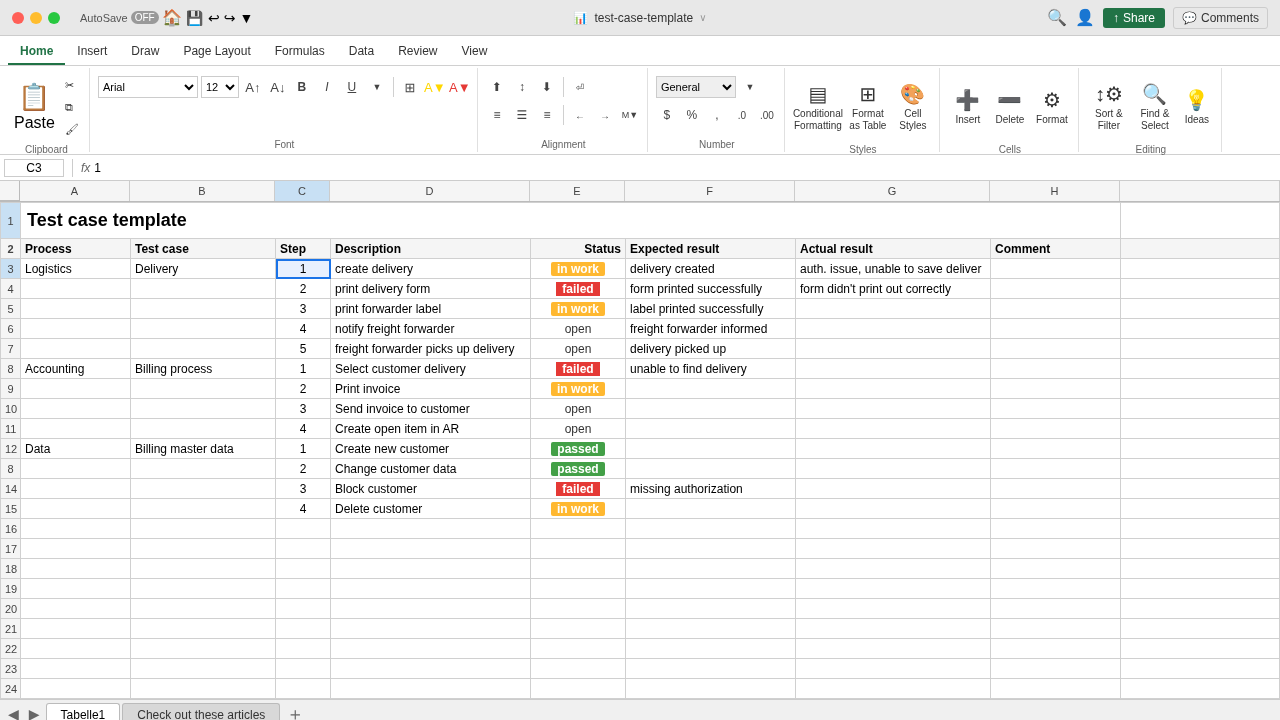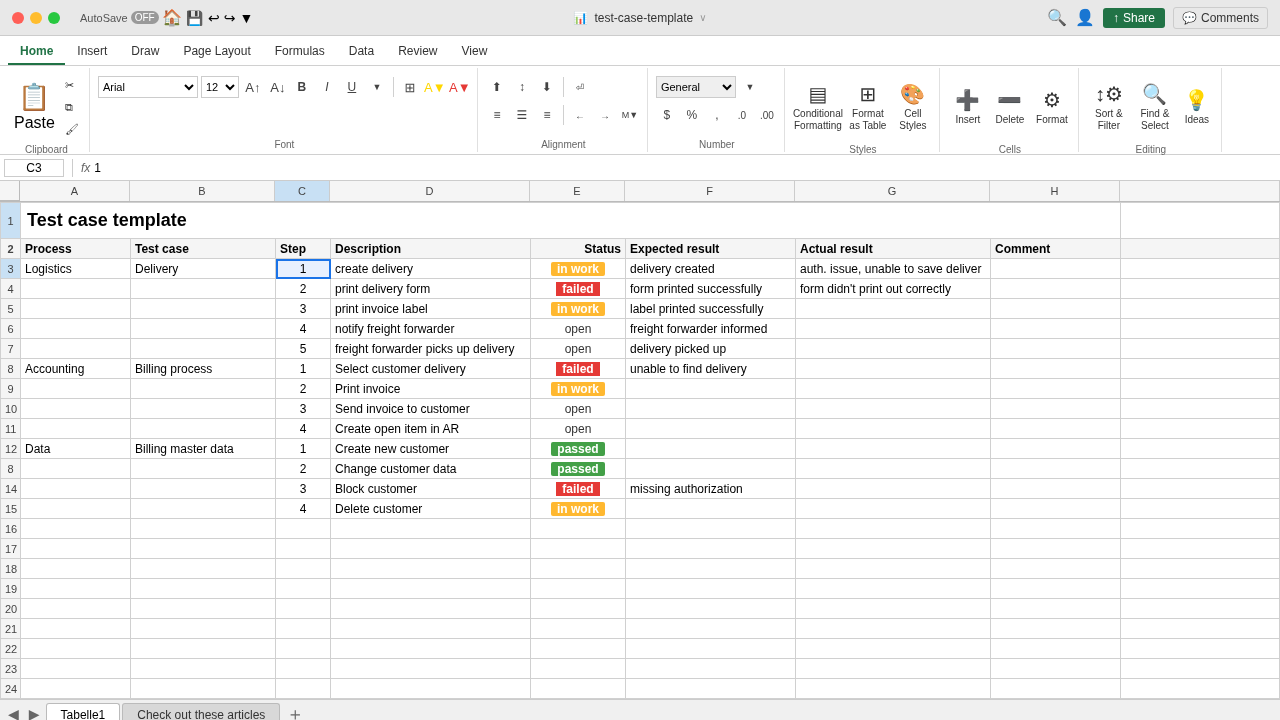--- a/index.html
+++ b/index.html
@@ -597,21 +597,21 @@
           <td>form didn't print out correctly</td>
           <td></td>
           <td></td>
         </tr>
 
         <tr>
           <td class="row-num">5</td>
           <td></td>
           <td></td>
           <td style="text-align:center;">3</td>
-          <td>print invoice label</td>
+          <td>print forwarder label</td>
           <td style="text-align:center;"><span class="status-in-work">in work</span></td>
           <td>label printed successfully</td>
           <td></td>
           <td></td>
           <td></td>
         </tr>
 
         <tr>
           <td class="row-num">6</td>
           <td></td>

